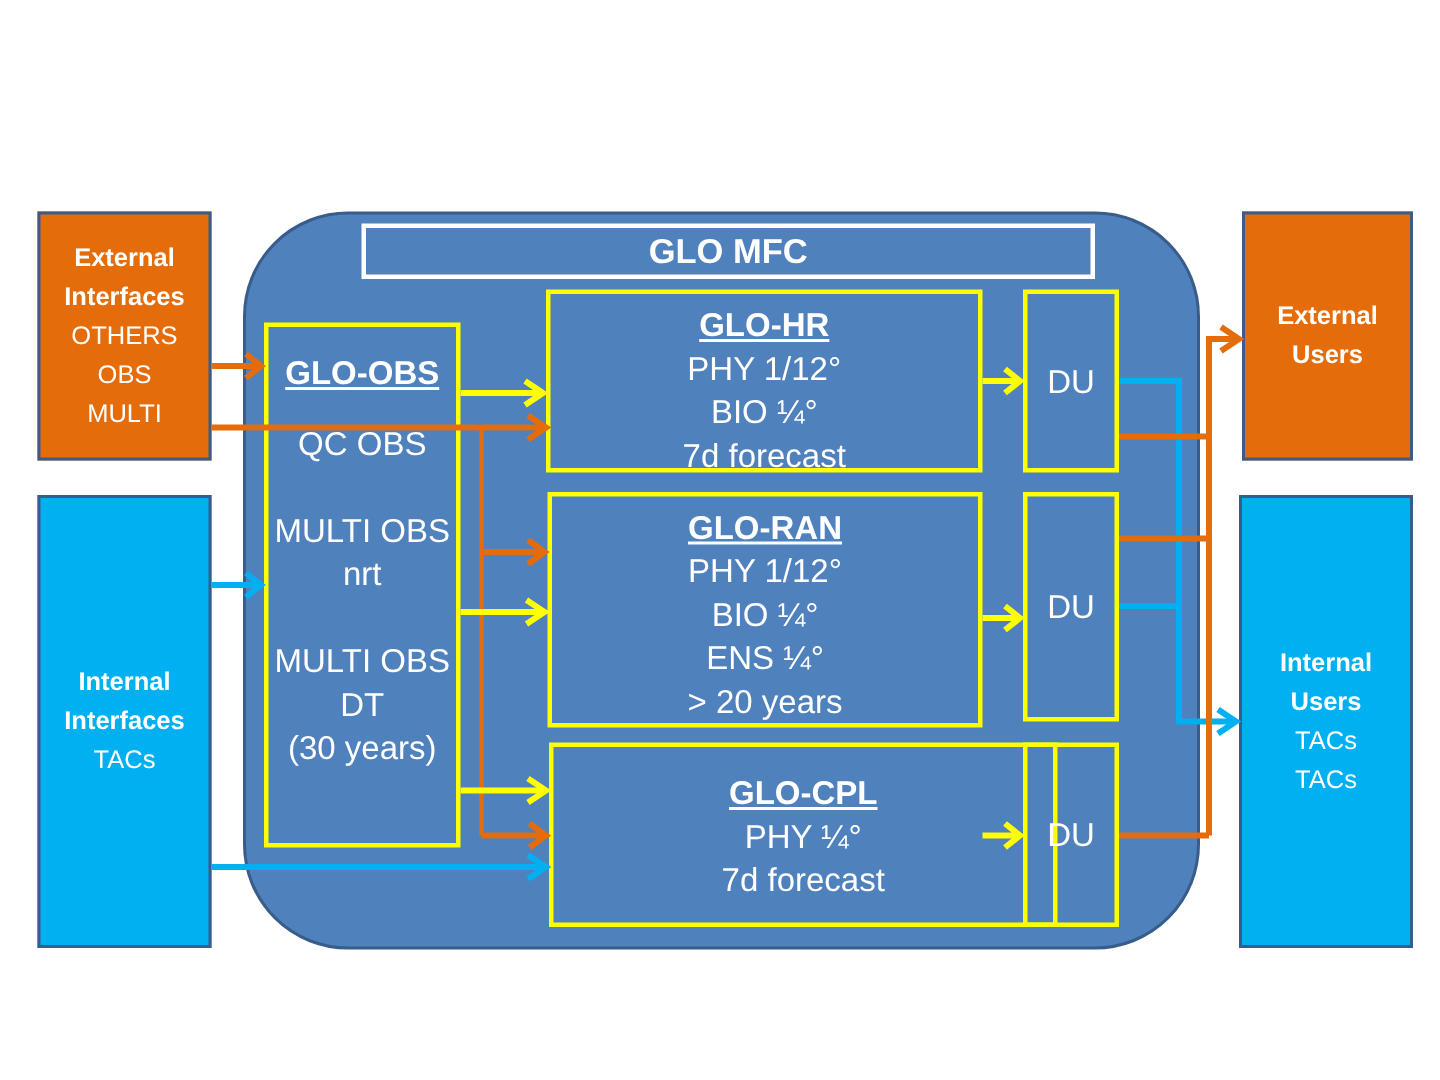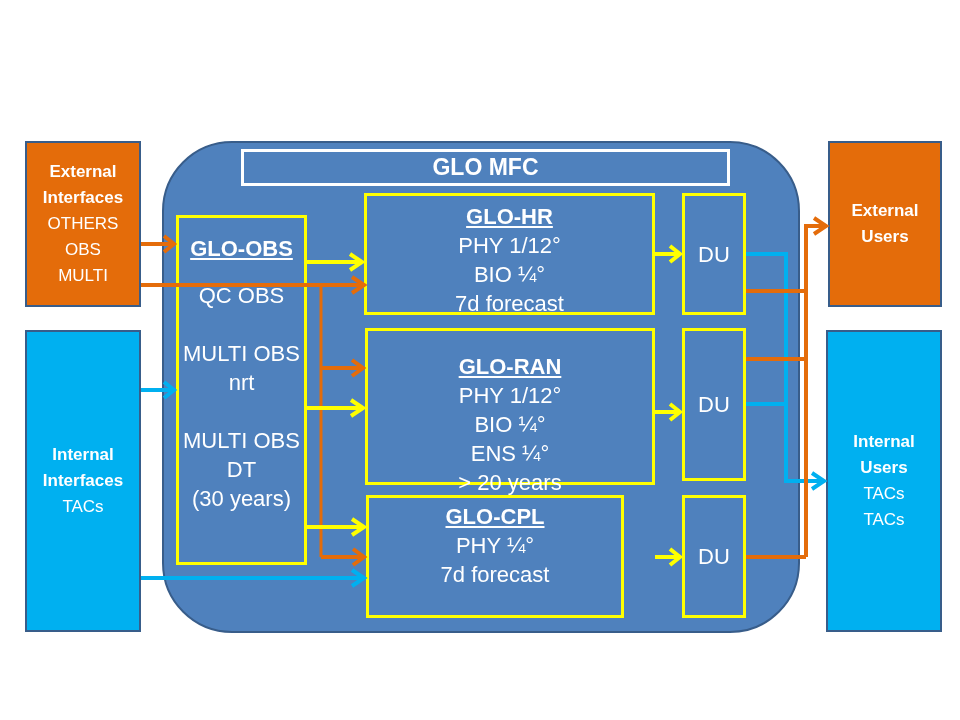--- a/index.html
+++ b/index.html
@@ -54,29 +54,29 @@
   <div class="t19">(30 years)</div>
 </div>
 
 <div class="ybox" style="left:364px; top:193px; width:291px; height:122px; padding-top:6px;">
   <div class="u t19">GLO-HR</div>
   <div class="t19">PHY 1/12°</div>
   <div class="t19">BIO ¼°</div>
   <div class="t19">7d forecast</div>
 </div>
 
-<div class="ybox" style="left:365px; top:328px; width:290px; height:157px; padding-top:21px;">
+<div class="ybox" style="left:365px; top:328px; width:290px; height:157px; padding-top:6px;">
   <div class="u t19">GLO-RAN</div>
   <div class="t19">PHY 1/12°</div>
   <div class="t19">BIO ¼°</div>
   <div class="t19">ENS ¼°</div>
   <div class="t19">&gt; 20 years</div>
 </div>
 
-<div class="ybox" style="left:366px; top:495px; width:258px; height:123px; padding-top:4px;">
+<div class="ybox" style="left:366px; top:495px; width:339px; height:123px; padding-top:16px;">
   <div class="u t19">GLO-CPL</div>
   <div class="t19">PHY ¼°</div>
   <div class="t19">7d forecast</div>
 </div>
 
 <div class="ybox" style="left:682px; top:193px; width:64px; height:122px; justify-content:center;">
   <div class="t19">DU</div>
 </div>
 <div class="ybox" style="left:682px; top:328px; width:64px; height:153px; justify-content:center;">
   <div class="t19">DU</div>

